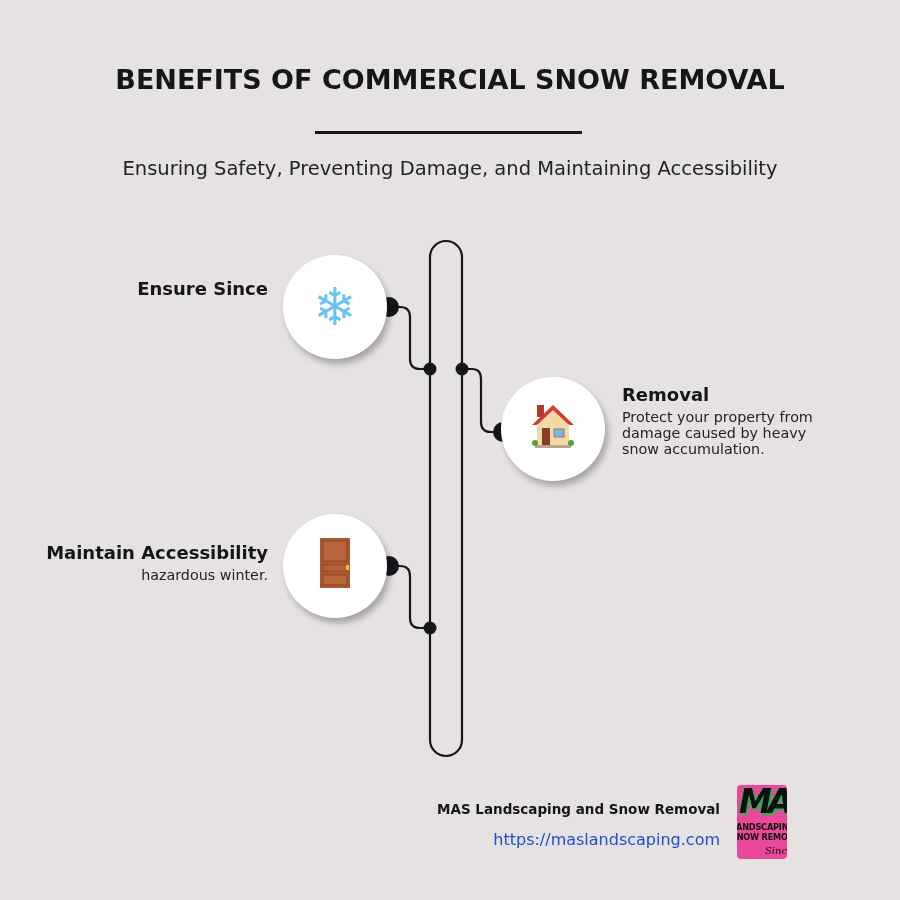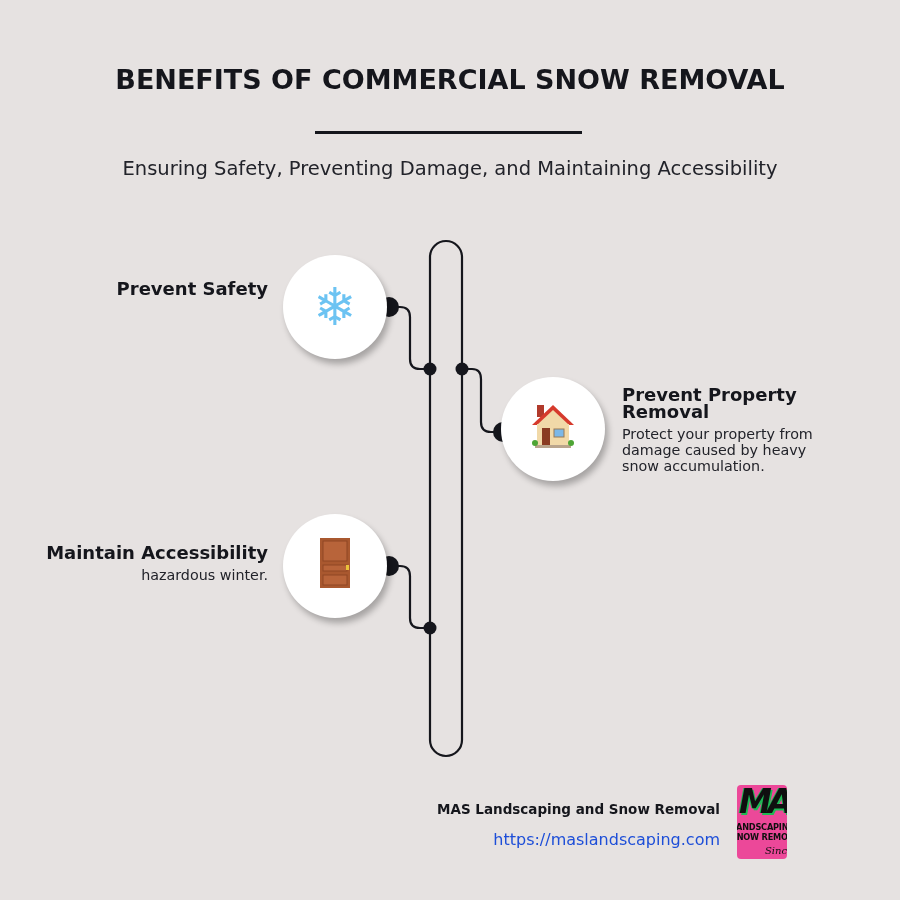--- a/index.html
+++ b/index.html
@@ -95,41 +95,40 @@
     <circle cx="503" cy="432" r="10"></circle>
     <circle cx="389" cy="566" r="10"></circle>
     <circle cx="430" cy="628" r="6.5"></circle>
   </g>
 </svg>
 
 <div class="node" style="left:283px; top:255px;">
   <span class="icon-glyph snow">❄</span>
 </div>
 <div class="benefit-left" style="right:632px; top:280px; width:240px;">
-  <div class="benefit-title">Prevent Safety</div>
+  <div class="benefit-title">Ensure Since</div>
 </div>
 
 <div class="node" style="left:501px; top:377px;">
   <span class="icon-glyph">
     <svg width="48" height="50" viewBox="0 0 48 50">
       <rect x="8" y="4" width="7" height="12" fill="#b13a2b"></rect>
       <polygon points="24,4 3,24 45,24" fill="#d63a2c"></polygon>
       <polygon points="24,9 8,24 40,24" fill="#f1d9a8"></polygon>
       <rect x="8" y="23" width="32" height="21" fill="#f1d9a8"></rect>
       <rect x="13" y="27" width="8" height="17" fill="#8a3b22"></rect>
       <rect x="25" y="28" width="10" height="8" fill="#7bb8e8" stroke="#9a7a55" stroke-width="1"></rect>
       <rect x="6" y="44" width="36" height="3" fill="#b9a48c"></rect>
       <circle cx="6" cy="42" r="3" fill="#4ea535"></circle>
       <circle cx="42" cy="42" r="3" fill="#4ea535"></circle>
     </svg>
   </span>
 </div>
 <div class="benefit-right" style="left:622px; top:386px; width:240px;">
   <div class="benefit-title">
-    <div>Prevent Property</div>
     <div>Removal</div>
   </div>
   <div class="benefit-desc">
     <div>Protect your property from</div>
     <div>damage caused by heavy</div>
     <div>snow accumulation.</div>
   </div>
 </div>
 
 <div class="node" style="left:283px; top:514px;">

